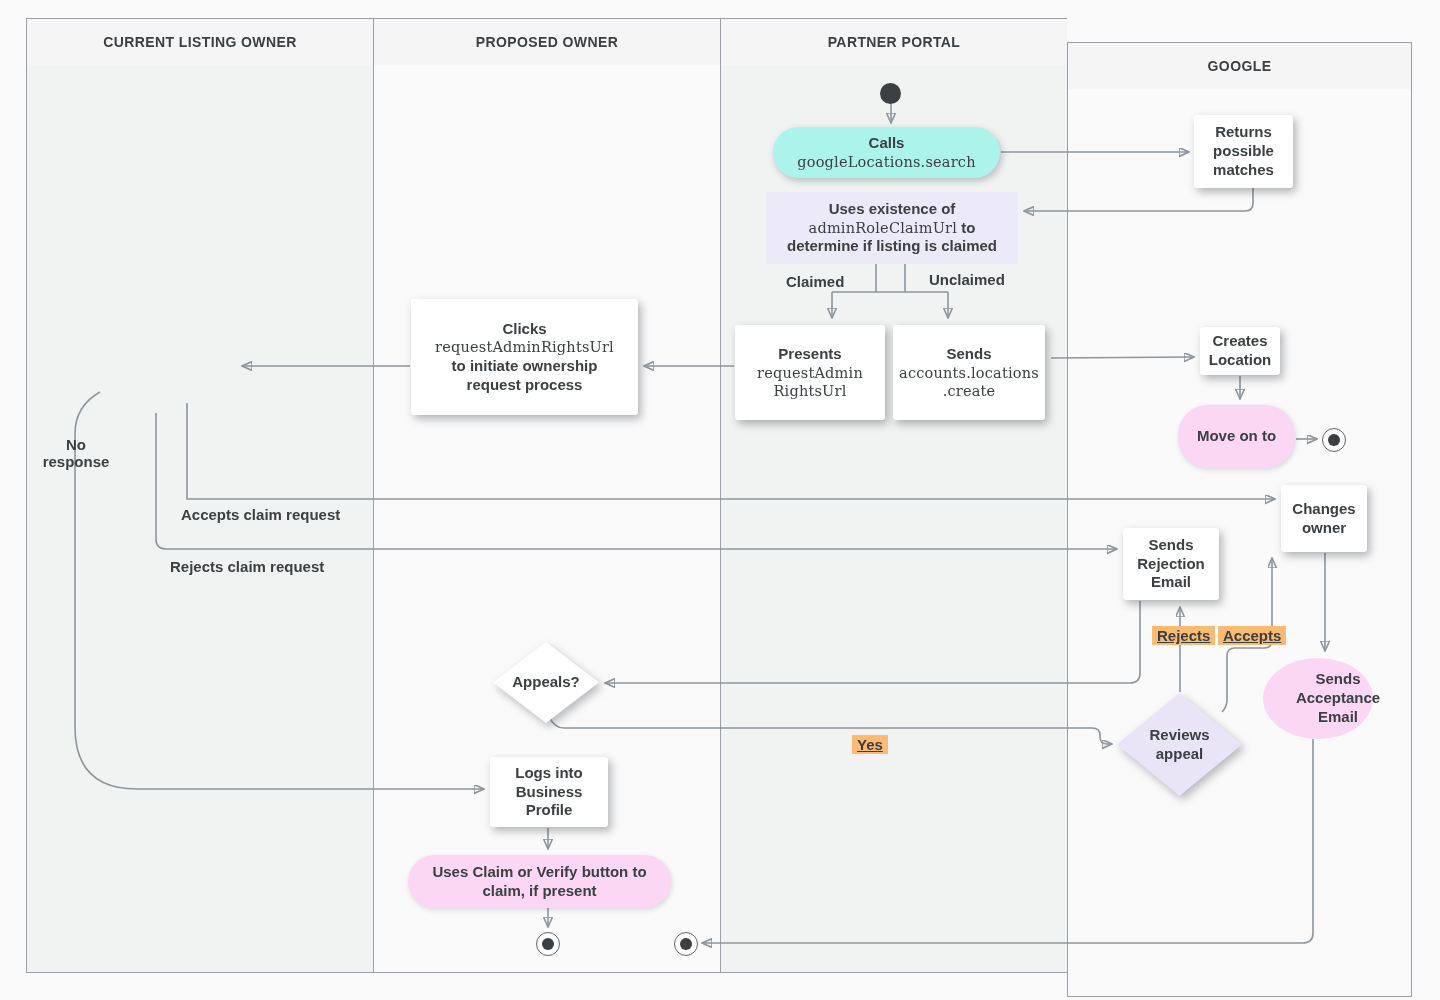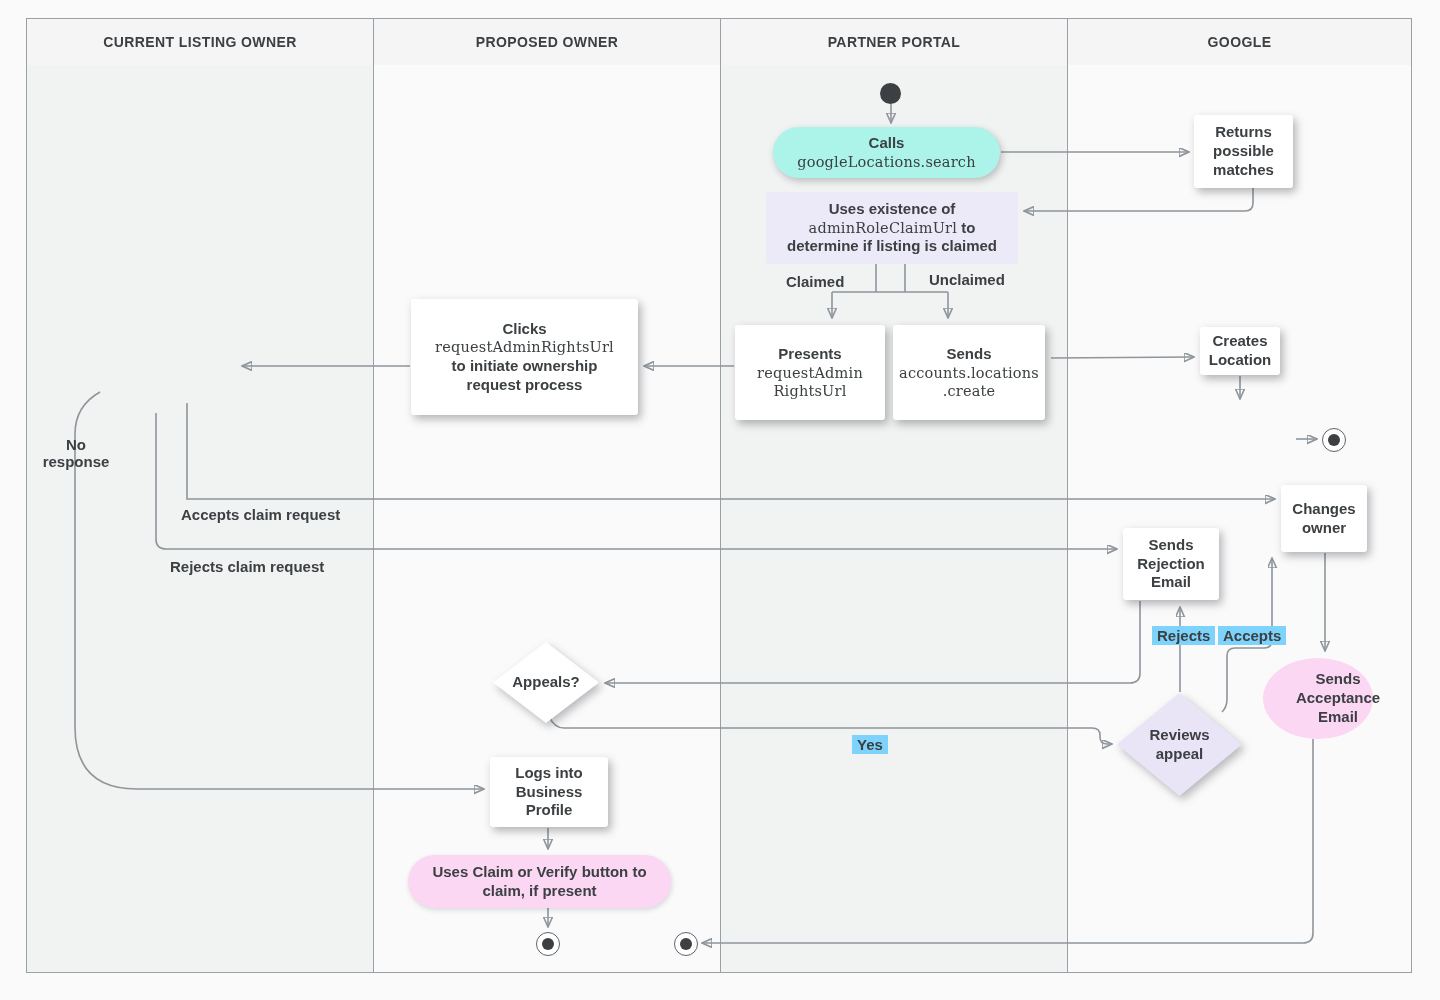--- a/index.html
+++ b/index.html
@@ -8,21 +8,21 @@
     background:#fafafa;
     font-family:"Liberation Sans","DejaVu Sans",sans-serif;
     color:#3c4043;
     position:relative;
     overflow:hidden;
   }
   .canvas{position:absolute;left:0;top:0;width:1440px;height:809px;}
 
   
   .lane{position:absolute;top:18px;height:955px;border-left:1px solid #9aa0a6;border-top:1px solid #9aa0a6;border-bottom:1px solid #9aa0a6;box-sizing:border-box;z-index:0;}
-  .lane.last{border-right:1px solid #9aa0a6;}
+  .lane.last{border-right:1px solid #9aa0a6;margin-top:24px;}
   .lane-header{height:46px;background:#f5f5f6;border-bottom:1px solid #9aa0a6;display:flex;align-items:center;justify-content:center;
     font-size:14px;font-weight:bold;letter-spacing:.4px;color:#3c4043;}
   .lane-body{position:absolute;top:46px;left:0;right:0;bottom:0;}
   .bg-grey{background:#f1f2f2;}
   .bg-light{background:#fafafb;}
 
   
   svg.edges{position:absolute;left:0;top:0;z-index:1;}
   svg.edges path{fill:none;stroke:#8e959b;stroke-width:1.6px;}
 
@@ -47,21 +47,21 @@
   .code{font-family:"DejaVu Serif","Liberation Serif",serif;font-weight:400;letter-spacing:.2px;font-size:14.5px;}
   .blk{display:block;}
 
   
   .startnode{position:absolute;z-index:2;width:21px;height:21px;border-radius:50%;background:#3c4043;}
   .endnode{position:absolute;z-index:2;width:24px;height:24px;border-radius:50%;background:#fff;border:1.5px solid #5f6368;box-sizing:border-box;display:flex;align-items:center;justify-content:center;}
   .endnode .dot{width:12px;height:12px;border-radius:50%;background:#3c4043;}
 
   
   .elabel{position:absolute;z-index:2;font-size:15px;font-weight:bold;color:#3c4043;white-space:nowrap;}
-  .elabel.bg{background:#7dd3fc;padding:1px 5px;}
+  .elabel.bg{background:#fdba74;padding:1px 5px;text-decoration:underline;}
 </style>
 </head>
 <body>
 
 <div class="canvas">
 
   <div class="lane" style="left:26px;width:347px;">
     <div class="lane-header">
         <span>CURRENT LISTING OWNER</span>
       </div>
@@ -160,20 +160,23 @@
     <span class="blk">Clicks</span>
     <span class="blk code">requestAdminRightsUrl</span>
     <span class="blk" style="max-width:185px;">to initiate ownership request process</span>
   </div>
 
 
   <div class="node box" style="left:1200px;top:327px;width:80px;height:48px;">
     <span>Creates Location</span>
   </div>
 
+  <div class="node pill pinkfill" style="left:1178px;top:405px;width:117px;height:63px;">
+    <span>Move on to</span>
+  </div>
 
   <div class="node box" style="left:1123px;top:528px;width:96px;height:72px;">
     <span>Sends Rejection Email</span>
   </div>
 
   <div class="node box" style="left:1281px;top:485px;width:86px;height:67px;">
     <span>Changes owner</span>
   </div>
 
   <div class="node ellipse pinkfill" style="left:1263px;top:658px;width:110px;height:81px;">

